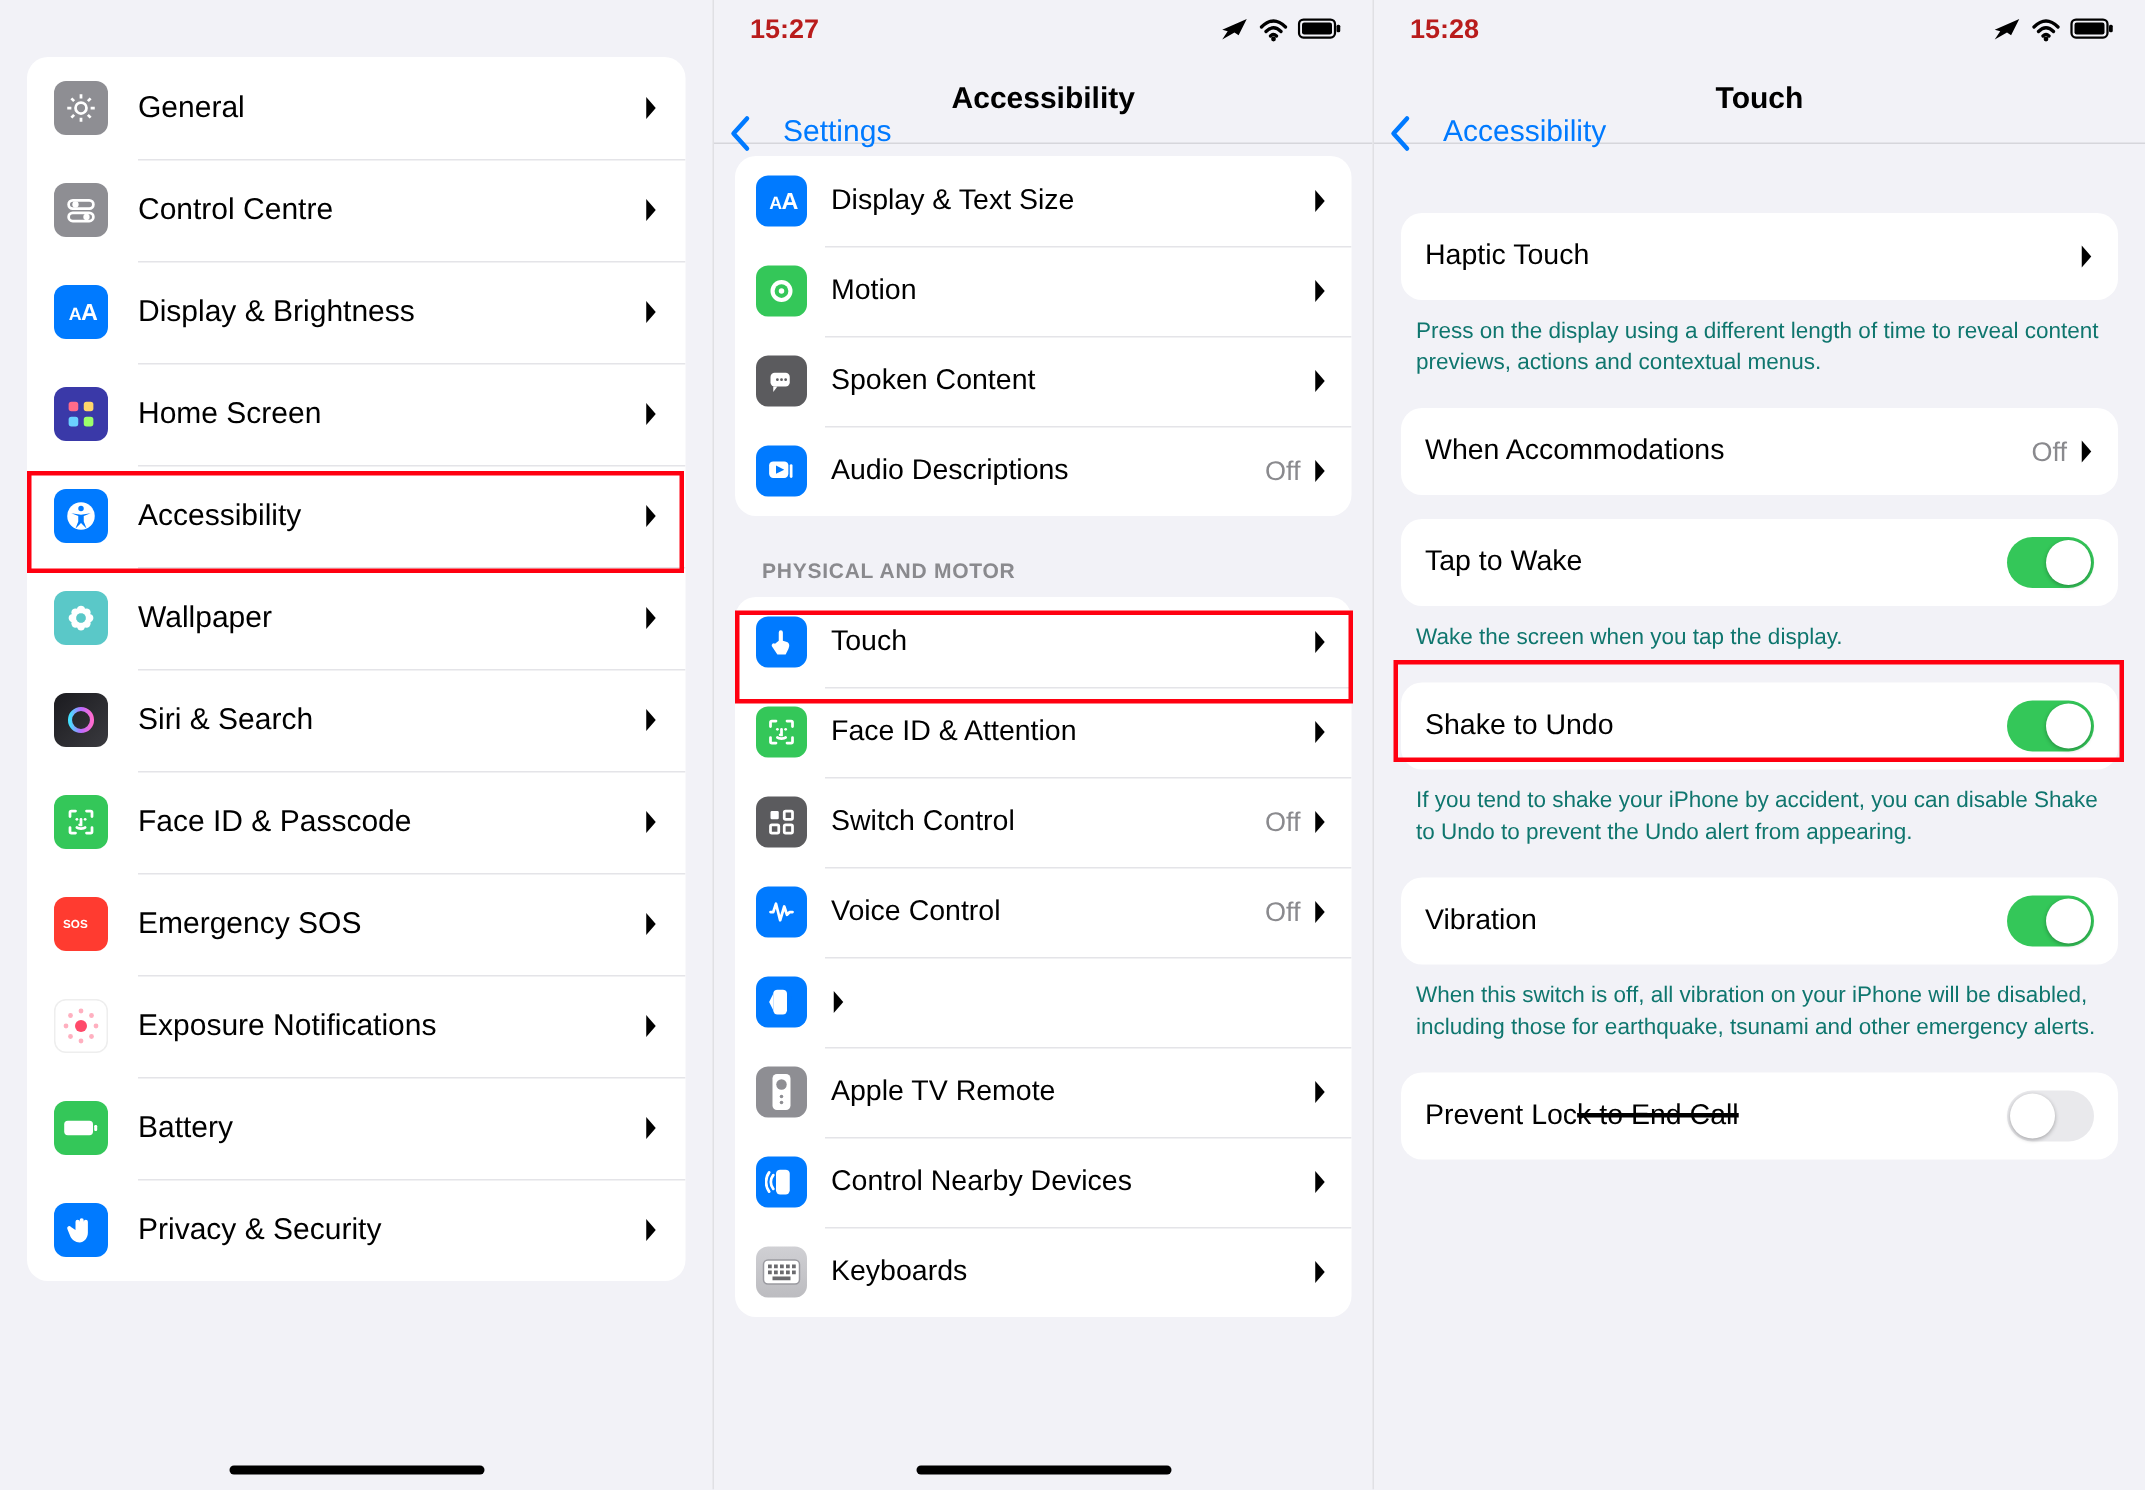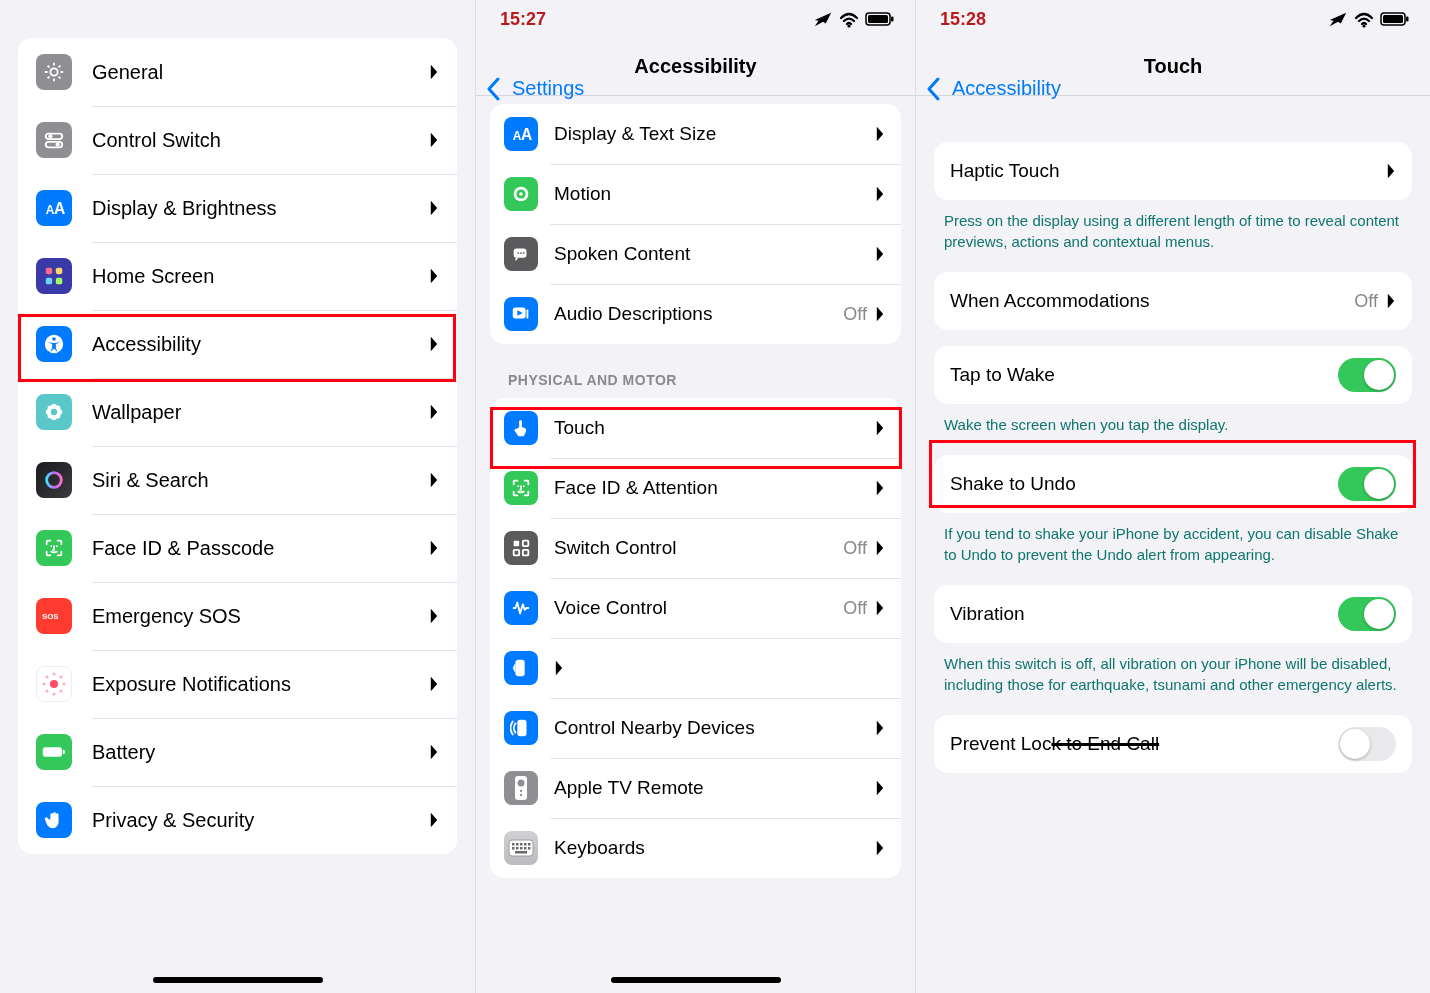--- a/index.html
+++ b/index.html
@@ -11,21 +11,21 @@
   .screen.s3 { width:514px; }
 
   
   .statusbar { height:38px; display:flex; align-items:center; justify-content:space-between; padding:0 20px 0 24px; font-size:18px; font-weight:600; color:#b91c1c; }
   .statusicons { display:flex; align-items:center; gap:6px; }
   .statusicons svg { display:block; }
 
   
   .navbar { position:relative; height:58px; display:flex; align-items:center; padding:0 10px; border-bottom:1px solid #d6d6db; }
   .navtitle { position:absolute; left:50%; transform:translateX(-50%); font-size:20px; font-weight:600; color:#000; white-space:nowrap; }
-  .backbtn { display:flex; align-items:center; gap:10px; color:#007aff; font-size:20px;margin-top:44px; }
+  .backbtn { display:flex; align-items:center; gap:20px; color:#007aff; font-size:20px;margin-top:44px; }
   .backbtn svg { width:16px; height:24px; }
 
   
   .group { background:#fff; border-radius:14px; margin:18px 18px 0 18px; overflow:hidden; }
   .screen.s2 .group { margin:12px 14px 0 14px; }
   .screen.s3 .group { margin:16px 18px 0 18px; }
   .groupheader { font-size:14px; letter-spacing:0.5px; color:#8a8a8e; text-transform:uppercase; padding:28px 32px 10px 32px;font-weight:bold; }
   .footer { font-size:15px; color:#0f766e; line-height:1.4; padding:10px 28px 4px 28px; }
 
   .row { position:relative; display:flex; align-items:center; padding:0 16px 0 14px; min-height:54px; }
@@ -130,21 +130,21 @@
           </div>
           <div class="row">
             <span class="icon ic-grey">
               <svg width="22" height="22" viewBox="0 0 24 24">
                 <rect x="3" y="5" width="18" height="6" rx="3" class="glyph-stroke"></rect>
                 <circle cx="8" cy="8" r="2.3" class="glyph"></circle>
                 <rect x="3" y="14" width="18" height="6" rx="3" class="glyph-stroke"></rect>
                 <circle cx="16" cy="17" r="2.3" class="glyph"></circle>
               </svg>
             </span>
-            <span class="label">Control Switch</span>
+            <span class="label">Control Centre</span>
             <span class="chevron">
               <svg width="10" height="18" viewBox="0 0 11 18">
                 <use href="#chev"></use>
               </svg>
             </span>
           </div>
           <div class="row">
             <span class="icon ic-blue">
               <svg width="22" height="22" viewBox="0 0 24 24">
                 <text x="3" y="18" font-size="13" font-weight="700" fill="#fff">A</text>
@@ -480,43 +480,43 @@
                 <path d="M6 6l-3 6 3 6" fill="#fff"></path>
               </svg>
             </span>
             <span class="chevron">
               <svg width="10" height="18" viewBox="0 0 11 18">
                 <use href="#chev"></use>
               </svg>
             </span>
           </div>
           <div class="row">
-            <span class="icon ic-blue">
-              <svg width="22" height="22" viewBox="0 0 24 24">
-                <rect x="8" y="3" width="10" height="18" rx="3" class="glyph"></rect>
-                <path d="M6 7a8 8 0 000 10M3 5a12 12 0 000 14" class="glyph-stroke" stroke-linecap="round"></path>
-              </svg>
-            </span>
-            <span class="label">Control Nearby Devices</span>
-            <span class="chevron">
-              <svg width="10" height="18" viewBox="0 0 11 18">
-                <use href="#chev"></use>
-              </svg>
-            </span>
-          </div>
-          <div class="row">
             <span class="icon ic-grey">
               <svg width="20" height="26" viewBox="0 0 16 26">
                 <rect x="2" y="1" width="12" height="24" rx="3" class="glyph"></rect>
                 <circle cx="8" cy="8" r="3.5" fill="#8e8e93"></circle>
                 <circle cx="8" cy="16" r="1.2" fill="#8e8e93"></circle>
                 <circle cx="8" cy="20" r="1.2" fill="#8e8e93"></circle>
               </svg>
             </span>
             <span class="label">Apple TV Remote</span>
+            <span class="chevron">
+              <svg width="10" height="18" viewBox="0 0 11 18">
+                <use href="#chev"></use>
+              </svg>
+            </span>
+          </div>
+          <div class="row">
+            <span class="icon ic-blue">
+              <svg width="22" height="22" viewBox="0 0 24 24">
+                <rect x="8" y="3" width="10" height="18" rx="3" class="glyph"></rect>
+                <path d="M6 7a8 8 0 000 10M3 5a12 12 0 000 14" class="glyph-stroke" stroke-linecap="round"></path>
+              </svg>
+            </span>
+            <span class="label">Control Nearby Devices</span>
             <span class="chevron">
               <svg width="10" height="18" viewBox="0 0 11 18">
                 <use href="#chev"></use>
               </svg>
             </span>
           </div>
           <div class="row">
             <span class="icon ic-keyboard">
               <svg width="26" height="18" viewBox="0 0 26 18">
                 <rect x="1" y="1" width="24" height="16" rx="3" fill="#fff" stroke="#9a9aa0"></rect>

